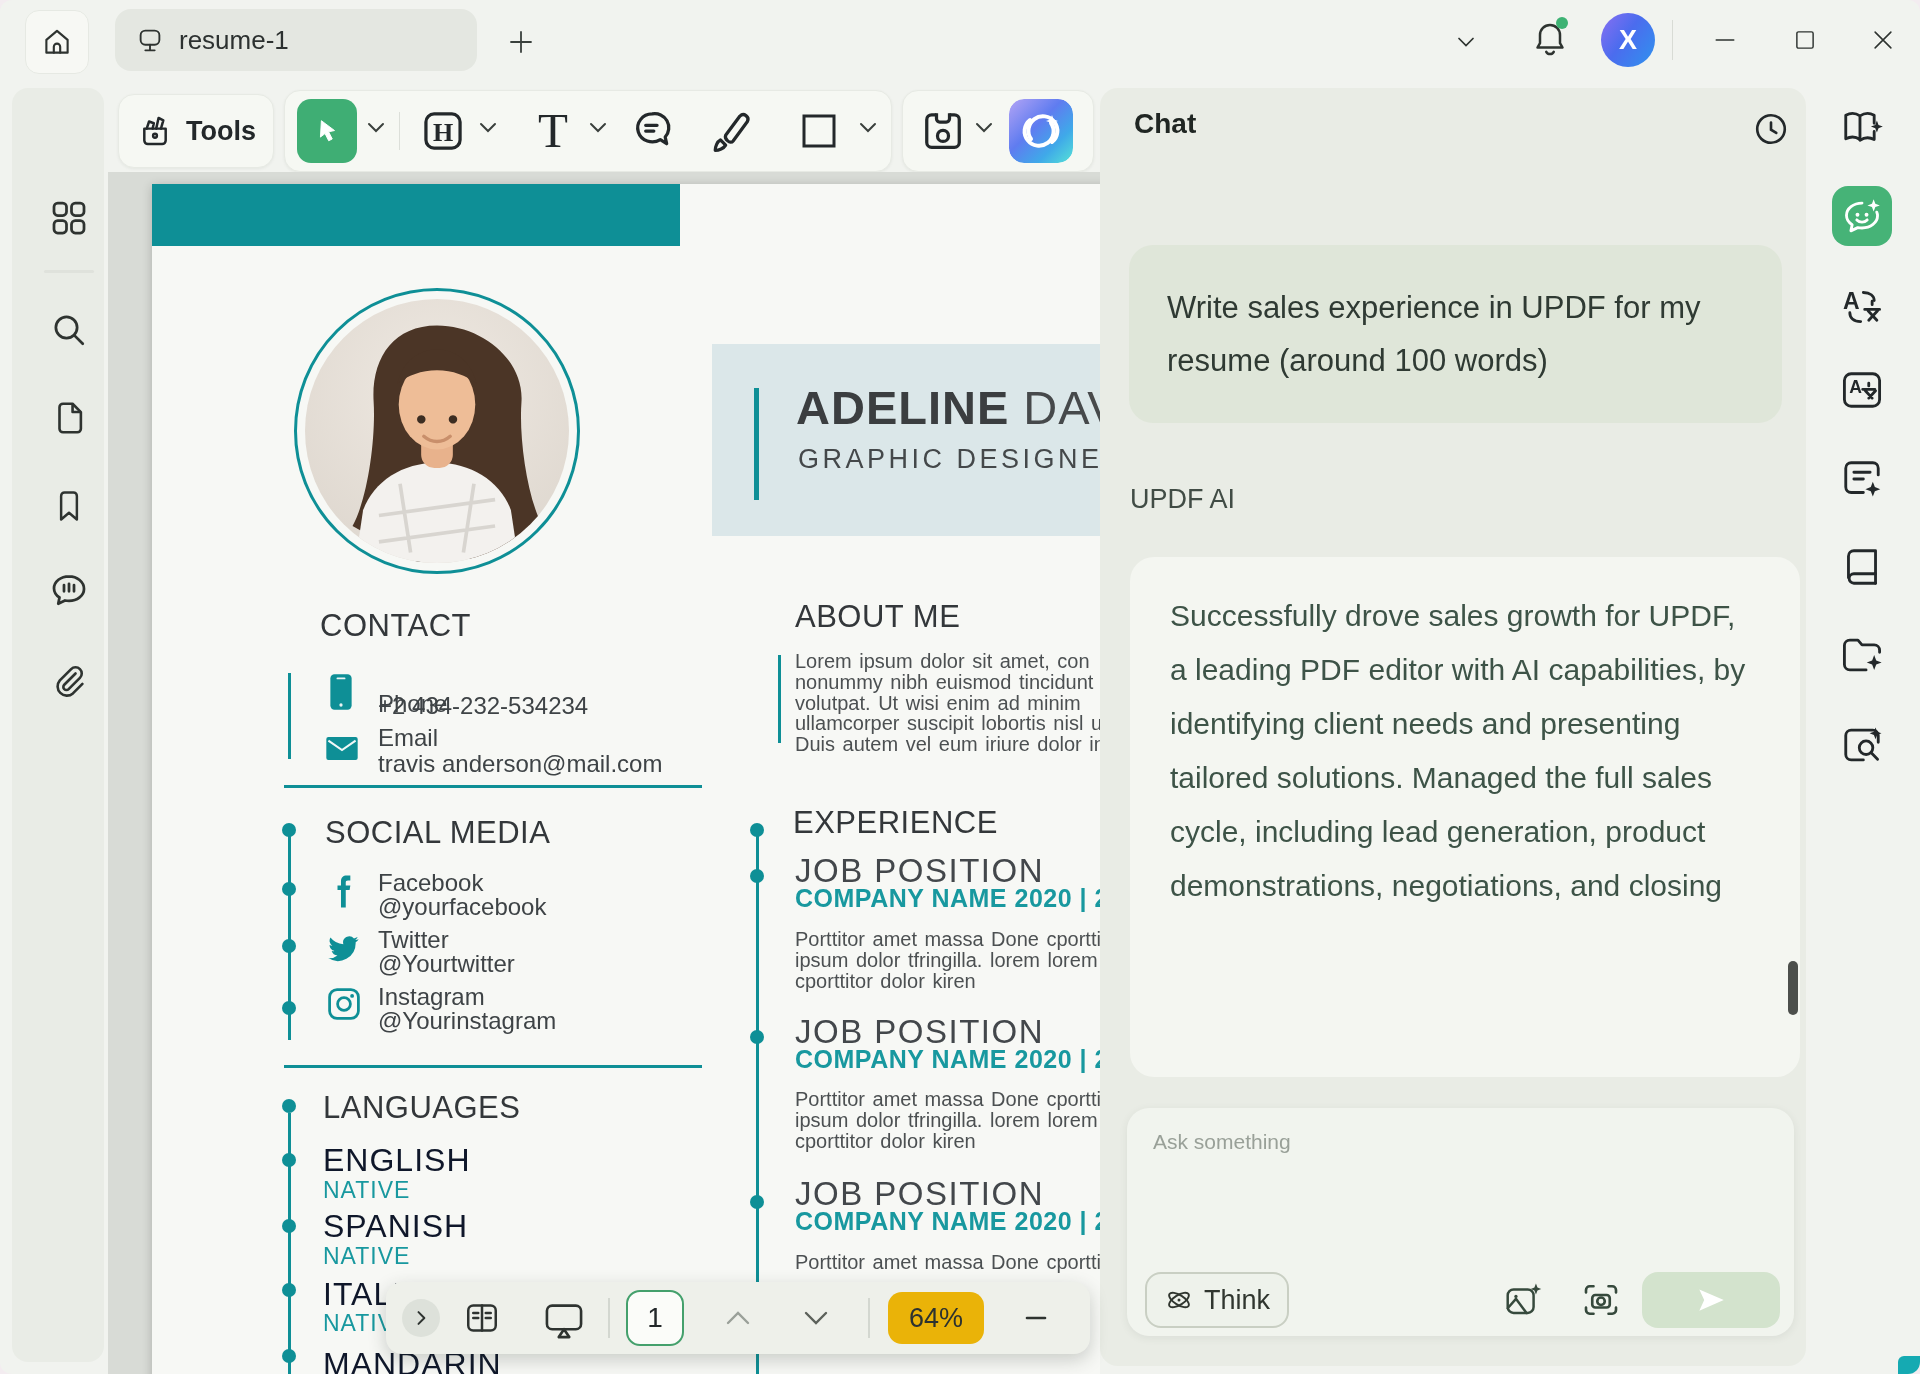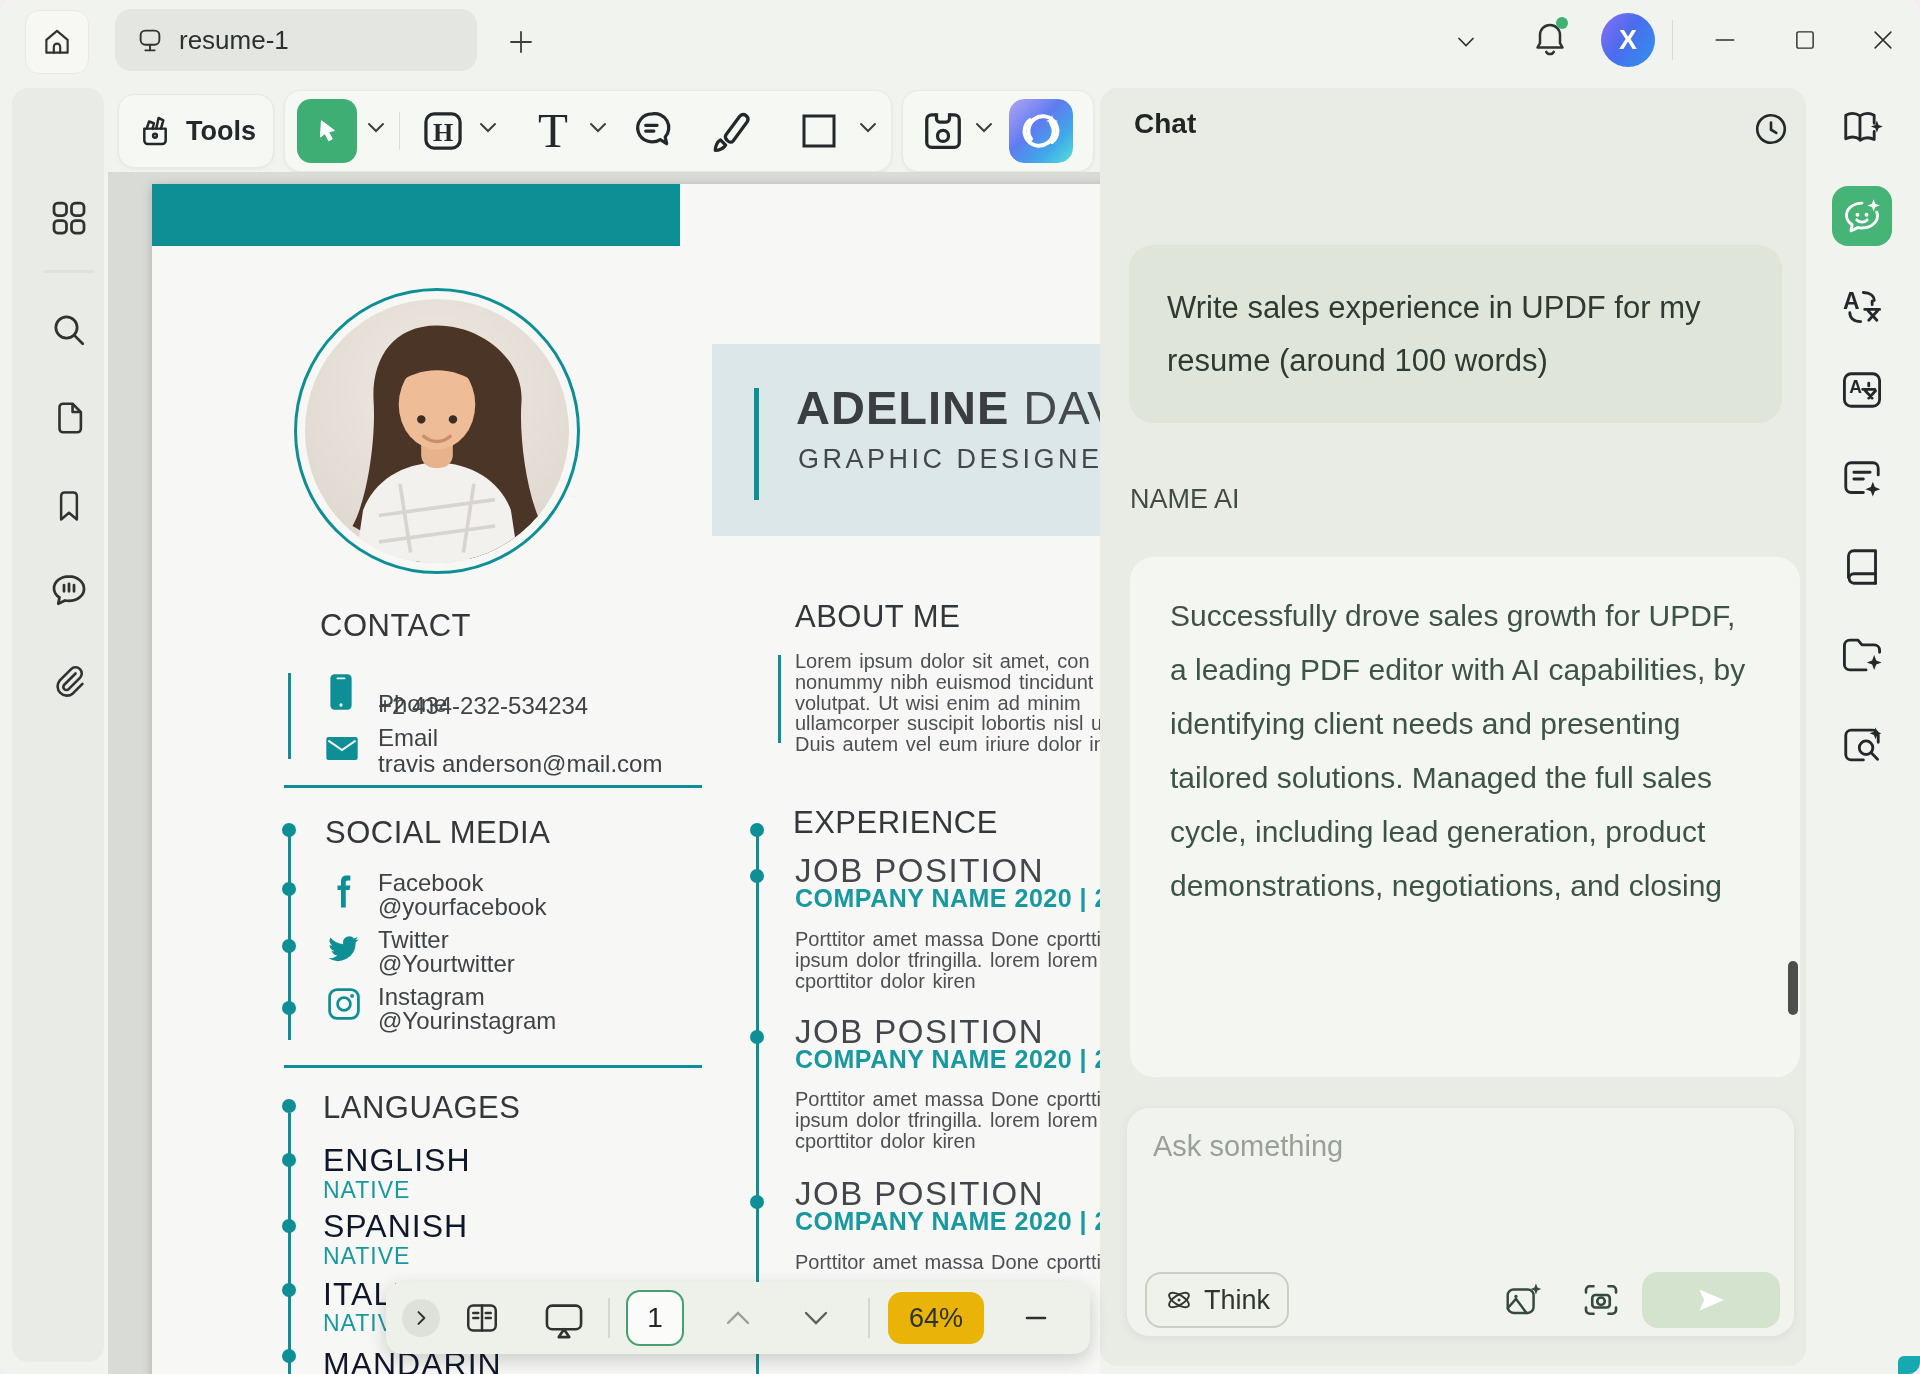--- a/index.html
+++ b/index.html
@@ -54,21 +54,21 @@
   .zoombox{left:502px;top:10px;width:96px;height:52px;background:#eab308;border-radius:14px;font-size:27px;color:#2c3230}
   
   .chat{left:1100px;top:88px;width:706px;height:1278px;background:#e9ece5;border-radius:18px;z-index:20}
   .chat-title{position:absolute;left:34px;top:20px;font-size:28px;font-weight:700;color:#202623}
   .bubble-user{position:absolute;left:29px;top:157px;width:653px;box-sizing:border-box;background:#dfe6d9;border-radius:24px;padding:36px 38px;font-size:31px;line-height:53px;color:#2f3a33}
   .ai-label{position:absolute;left:30px;top:396px;font-size:27px;color:#414c45}
   .bubble-ai{position:absolute;left:30px;top:469px;width:670px;height:520px;box-sizing:border-box;background:#f4f6f1;border-radius:24px;padding:32px 40px;font-size:30px;line-height:54px;color:#3d5347;overflow:hidden}
   .bubble-ai .hd{font-weight:700}
   .scroll-thumb{position:absolute;left:688px;top:873px;width:10px;height:54px;border-radius:5px;background:#4c4f4c}
   .input-card{position:absolute;left:27px;top:1020px;width:667px;height:228px;background:#f1f4ee;border-radius:22px;box-shadow:0 2px 8px rgba(50,60,50,.08)}
-  .ask{position:absolute;left:24px;top:20px;width:612px;height:112px;border:none;background:transparent;resize:none;outline:none;font-family:"Liberation Sans",sans-serif;font-size:29px;color:#1d4ed8}
+  .ask{position:absolute;left:24px;top:20px;width:612px;height:112px;border:none;background:transparent;resize:none;outline:none;font-family:"Liberation Sans",sans-serif;font-size:21px;color:#1d4ed8}
   .ask::placeholder{color:#99a098}
   .think-btn{position:absolute;left:18px;top:164px;width:144px;height:56px;border:2px solid #c9cfc3;border-radius:16px;background:#eef2eb;display:flex;align-items:center;justify-content:center;gap:10px;box-sizing:border-box}
   .think-label{font-size:27px;color:#30362f}
   .send-btn{position:absolute;left:515px;top:164px;width:138px;height:56px;border-radius:16px;background:#d3e3cd;display:flex;align-items:center;justify-content:center}
   
   .rsb-btn{left:1838px;width:48px;height:48px;display:flex;align-items:center;justify-content:center;z-index:25}
   .rsb-active{left:1832px;top:186px;width:60px;height:60px;border-radius:16px;background:#46b377;display:flex;align-items:center;justify-content:center;z-index:25}
   .corner-badge{left:1898px;top:1356px;width:22px;height:18px;background:#15aab2;border-radius:6px 0 0 0;z-index:26}
 </style>
 </head>
@@ -454,21 +454,21 @@
     <div class="chat-title">Chat</div>
     <div class="abs" style="left:648px;top:18px;width:46px;height:46px;display:flex;align-items:center;justify-content:center">
       <svg width="42" height="42" viewBox="0 0 32 32" fill="none" stroke="#23282a" stroke-width="2" stroke-linecap="round">
           <circle cx="16" cy="16" r="10.5"></circle>
           <path d="M16 11v5.5l4 2.5"></path>
         </svg>
     </div>
 
     <div class="bubble-user"><span>Write sales experience in UPDF for my resume (around 100 words)</span></div>
 
-    <div class="ai-label">NAME AI</div>
+    <div class="ai-label">UPDF AI</div>
     <div class="bubble-ai">
       <div>Successfully drove sales growth for UPDF, a leading PDF editor with AI capabilities, by identifying client needs and presenting tailored solutions. Managed the full sales cycle, including lead generation, product demonstrations, negotiations, and closing</div>
     </div>
 
     <div class="scroll-thumb"></div>
 
     <div class="input-card">
       <textarea class="ask" placeholder="Ask something" style=""></textarea>
       <div class="think-btn">
         <svg width="30" height="30" viewBox="0 0 32 32" fill="none" stroke="#30362f" stroke-width="2">

